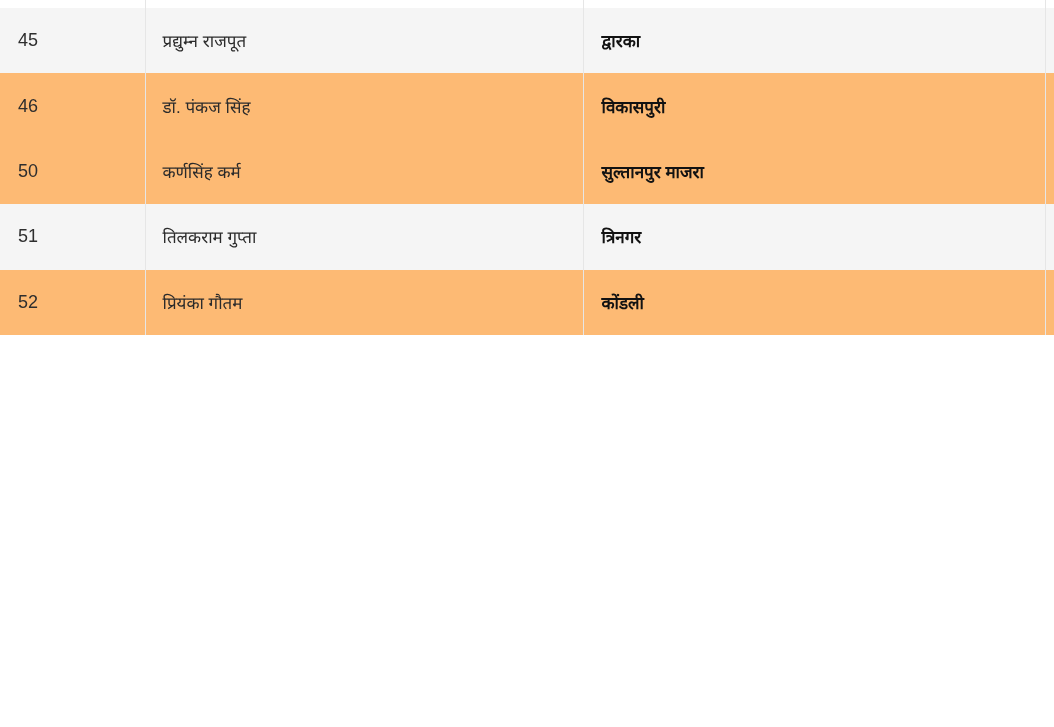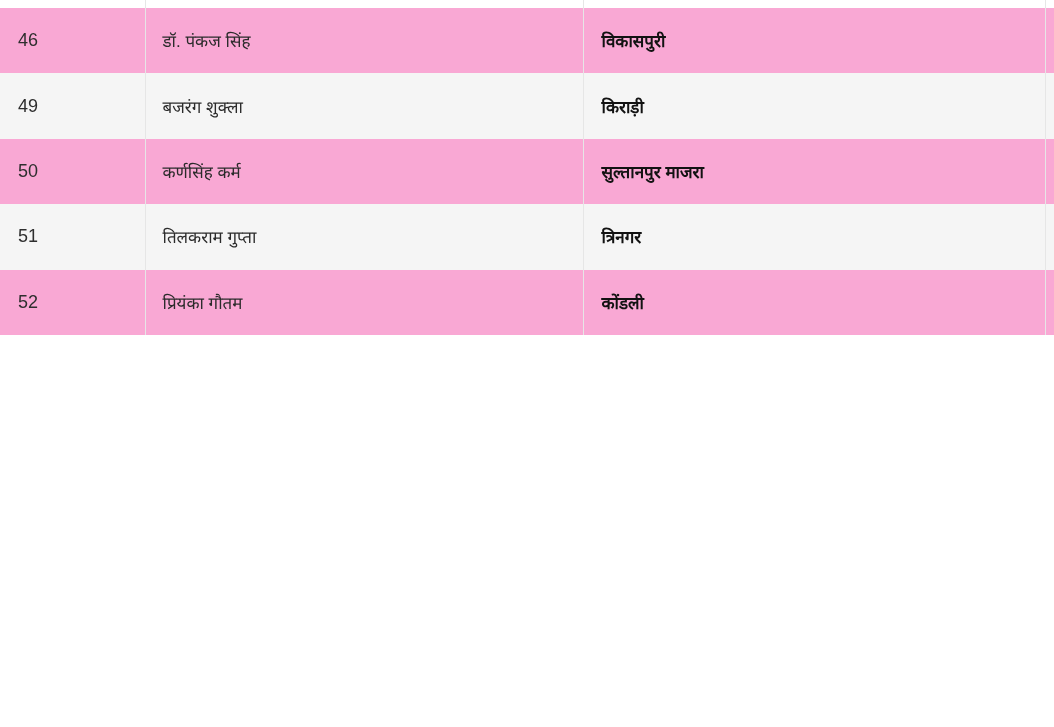--- a/index.html
+++ b/index.html
@@ -31,21 +31,21 @@
     overflow: hidden;
     white-space: nowrap;
   }
   td.c-num, td.c-name, td.c-const {
     border-right: 1px solid #e6e6e6;
   }
   tr.spacer-row td { height: 8px; background: #ffffff; }
   tr.data-row td { height: 65.4px; }
 
   tr.stripe td { background: #f5f5f5; }
-  tr.plain  td { background: #f9a8d4; }
+  tr.plain  td { background: #fdba74; }
 
   td.c-num {
     padding-left: 18px;
     font-size: 18px;
     color: #2e2e2e;
   }
   td.c-name {
     padding-left: 17px;
     font-size: 17px;
     color: #2b2b2b;
@@ -68,30 +68,30 @@
       <col class="col-const">
       <col class="col-sliver">
     </colgroup>
     <tbody id="table-body">
       <tr class="spacer-row">
         <td class="c-num"></td>
         <td class="c-name"></td>
         <td class="c-const"></td>
         <td class="c-sliver"></td>
       </tr>
+    <tr class="data-row stripe">
+      <td class="c-num">45</td>
+      <td class="c-name">प्रद्युम्न राजपूत</td>
+      <td class="c-const">द्वारका</td>
+      <td class="c-sliver"></td>
+    </tr>
         <tr class="data-row plain">
       <td class="c-num">46</td>
       <td class="c-name">डॉ. पंकज सिंह</td>
       <td class="c-const">विकासपुरी</td>
-      <td class="c-sliver"></td>
-    </tr>
-        <tr class="data-row stripe">
-      <td class="c-num">49</td>
-      <td class="c-name">बजरंग शुक्ला</td>
-      <td class="c-const">किराड़ी</td>
       <td class="c-sliver"></td>
     </tr>
         <tr class="data-row plain">
       <td class="c-num">50</td>
       <td class="c-name">कर्णसिंह कर्म</td>
       <td class="c-const">सुल्तानपुर माजरा</td>
       <td class="c-sliver"></td>
     </tr>
         <tr class="data-row stripe">
       <td class="c-num">51</td>

